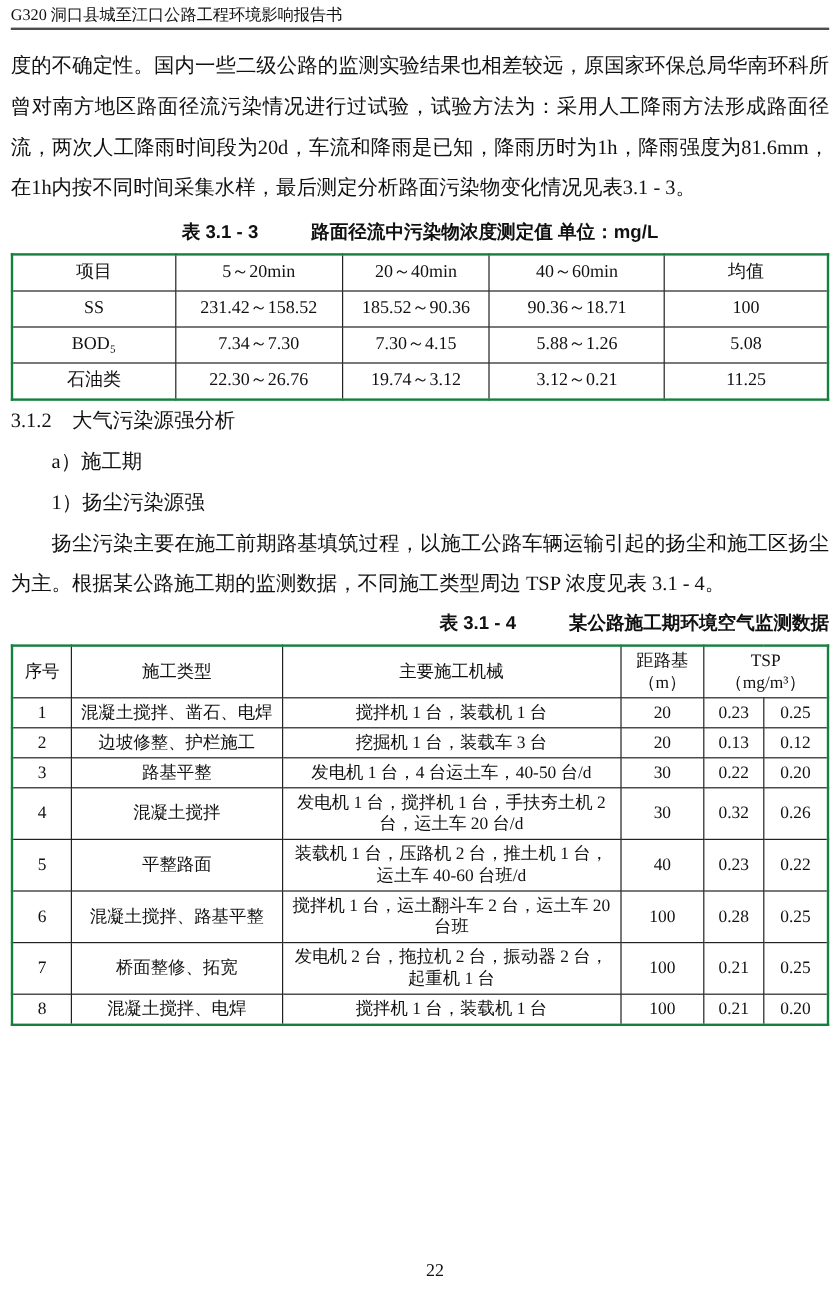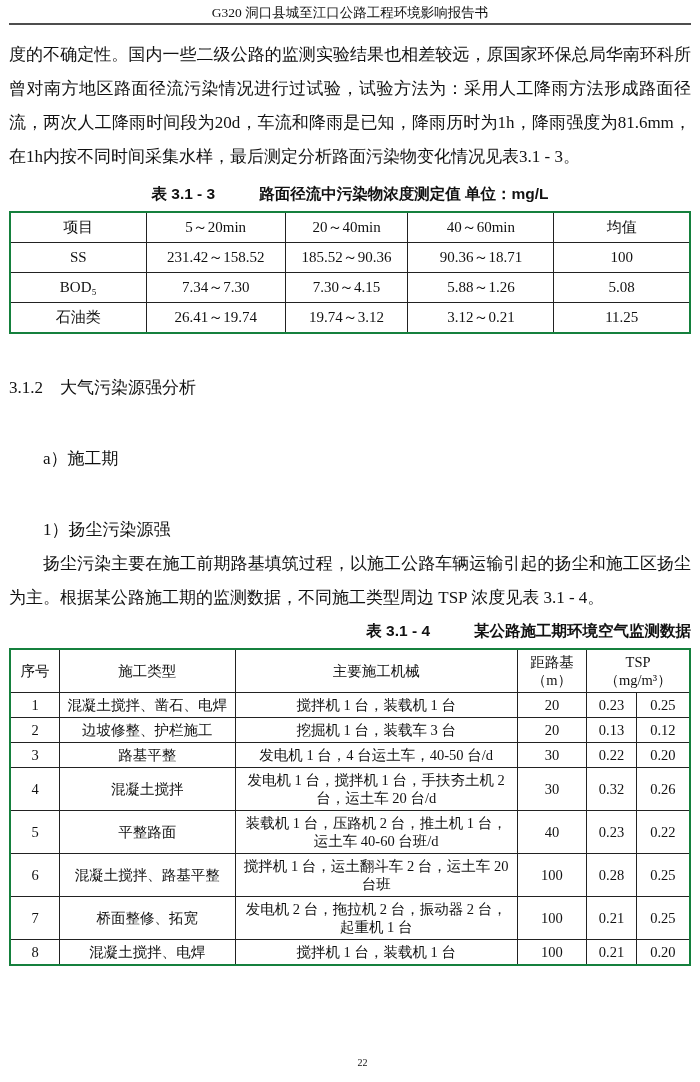--- a/index.html
+++ b/index.html
@@ -15,21 +15,21 @@
   }
   .page {
     position: relative;
     box-sizing: border-box;
     width: 700px;
     height: 1082px;
     padding: 0 9px;
     overflow: hidden;
   }
   .header-title {
-    text-align: center;
+    text-align: left;
     font-size: 13.5px;
     line-height: 17px;
     padding-top: 4px;
   }
   .header-rule {
     height: 2px;
     background: #4d4d4d;
     margin-top: 2px;
   }
   .para {
@@ -37,21 +37,20 @@
     line-height: 34px;
     text-align: justify;
     margin: 0;
   }
   .p1 { margin-top: 13px; }
   .indent { text-indent: 2em; }
   .p2 { margin-top: 20px; }
   .line {
     font-size: 17px;
     line-height: 34px;
-    margin-top: 37px;
   }
   .sub { padding-left: 34px; }
   .caption {
     text-align: center;
     font-weight: bold;
     font-family: "Liberation Sans", "DejaVu Sans", sans-serif;
     font-size: 15.5px;
     line-height: 21px;
   }
   .caption1 { margin: 9px 0 7px; text-align: center; }
@@ -81,21 +80,21 @@
     line-height: 18px;
     padding: 3px 3px;
   }
   .pre { white-space: pre-line; }
   .footer {
     position: absolute;
     left: 0;
     right: 0;
     bottom: 14px;
     text-align: center;
-    font-size: 10px;
+    font-size: 15px;
     padding-left: 25px;
   }
 </style>
 </head>
 <body>
 
 <div class="page">
 
   <div>
     <div class="header-title">G320 洞口县城至江口公路工程环境影响报告书</div>
@@ -133,21 +132,21 @@
     </tr>
     <tr>
       <td>BOD₅</td>
       <td>7.34～7.30</td>
       <td>7.30～4.15</td>
       <td>5.88～1.26</td>
       <td>5.08</td>
     </tr>
     <tr>
       <td>石油类</td>
-      <td>26.41～19.74</td>
+      <td>22.30～26.76</td>
       <td>19.74～3.12</td>
       <td>3.12～0.21</td>
       <td>11.25</td>
     </tr>
   </tbody>
     </table>
 
 
   <div class="line">3.1.2　大气污染源强分析</div>
   <div class="line sub">a）施工期</div>

